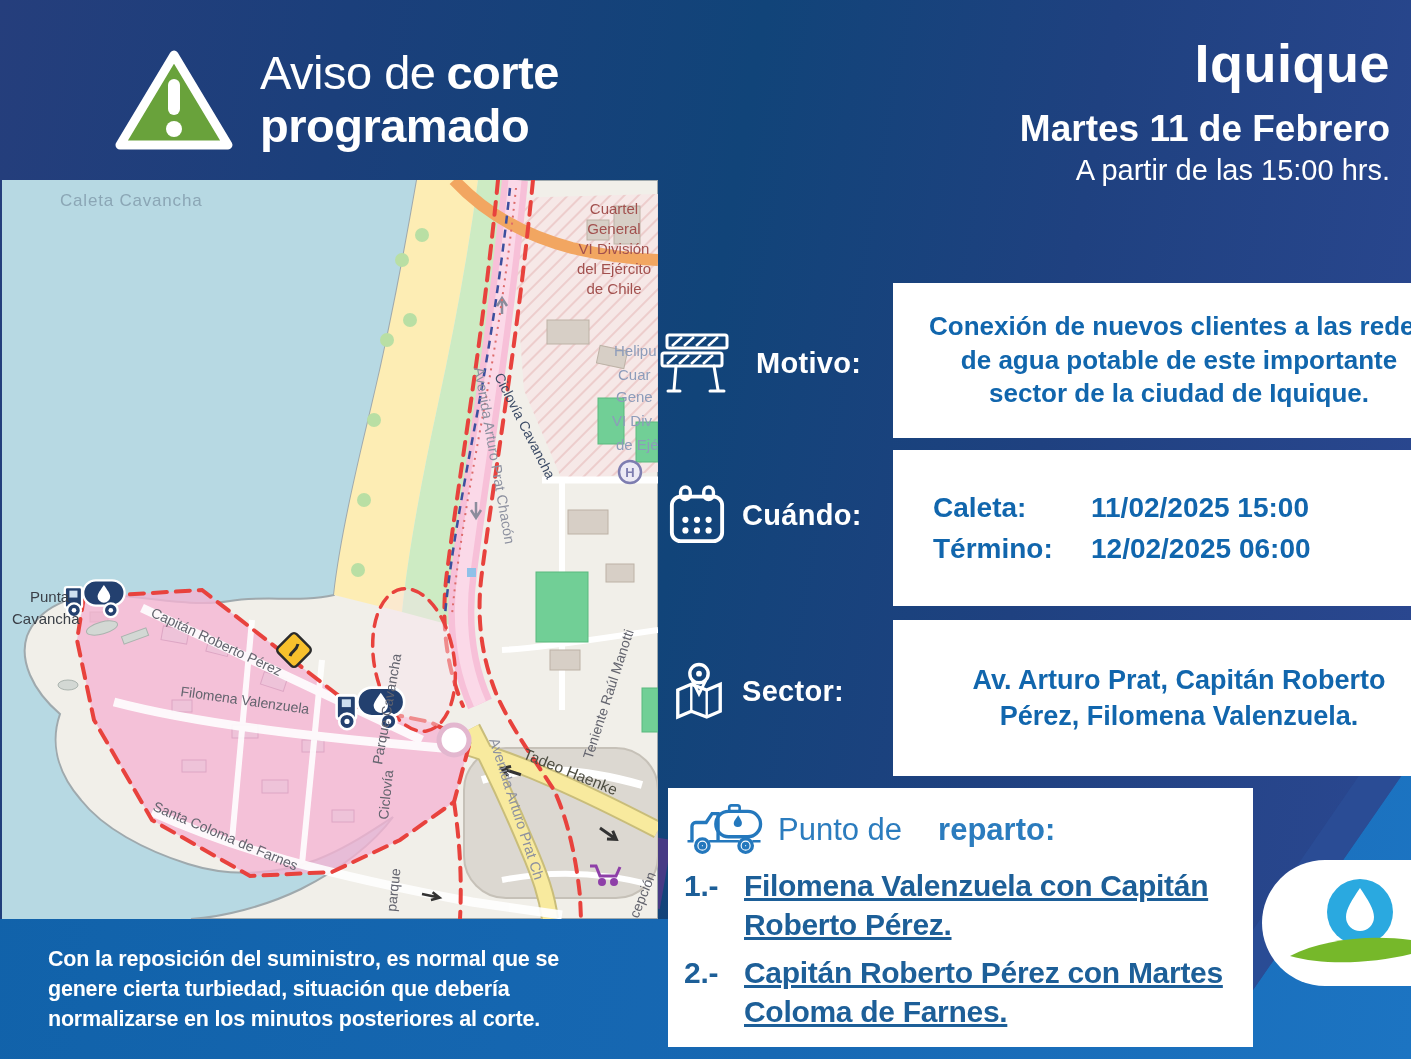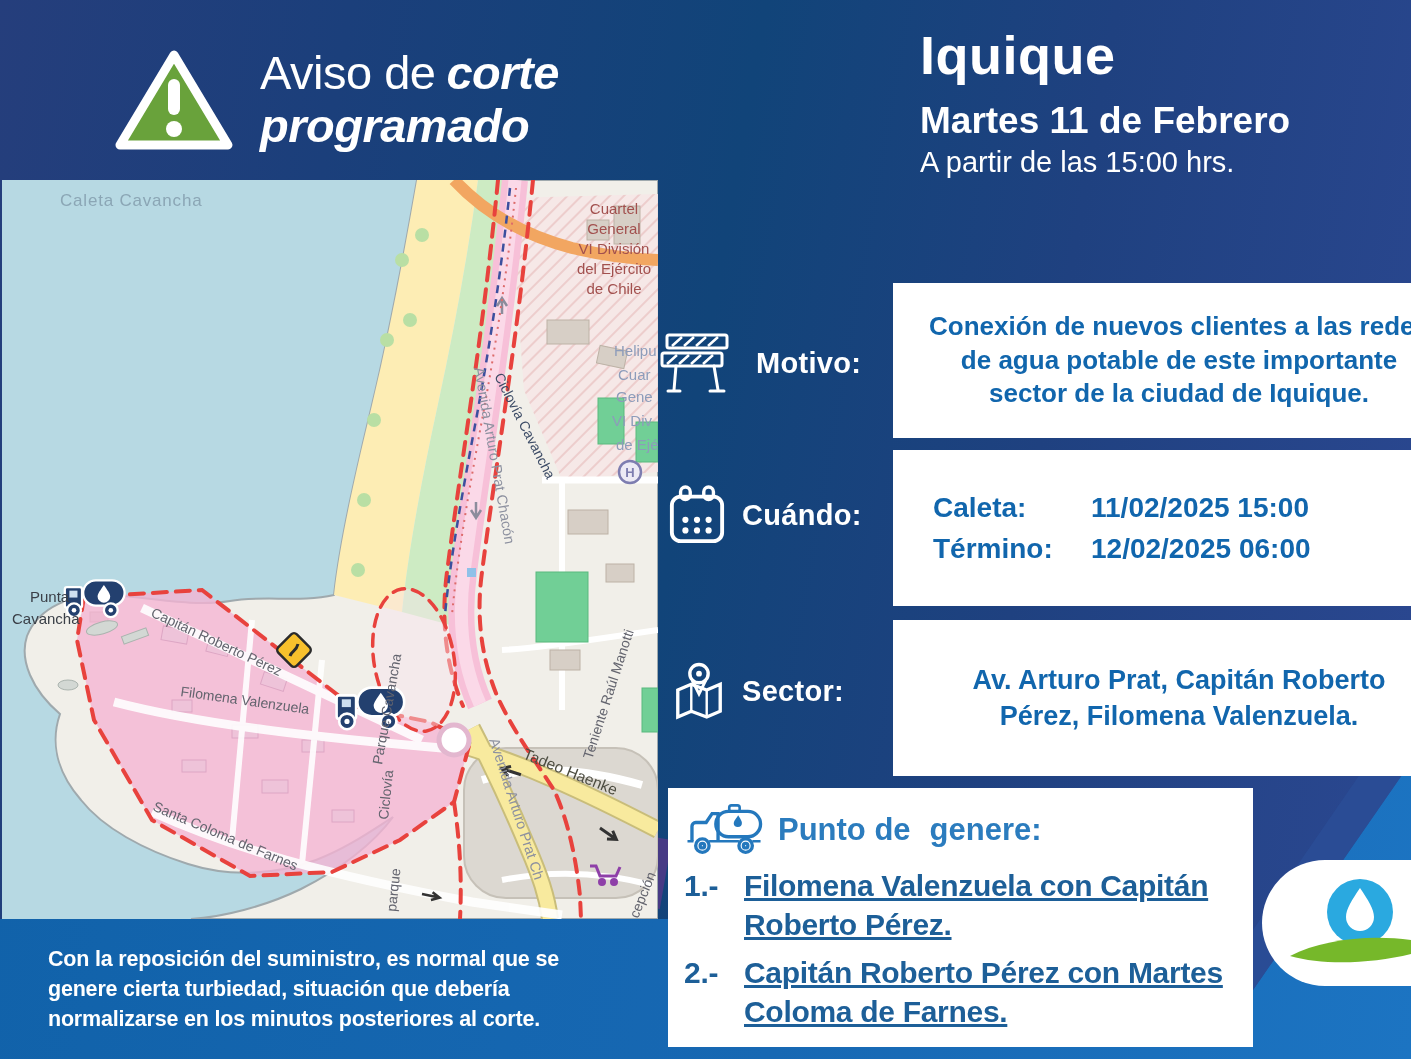--- a/index.html
+++ b/index.html
@@ -9,22 +9,22 @@
   .bg-bottom{position:absolute;inset:0;background:linear-gradient(100deg,#1061a8,#1768b3 60%,#1c74c2);
     clip-path:polygon(0px 919px,1253px 919px,1253px 990px,1411px 762px,1411px 1059px,0px 1059px);}
   .bg-diag2{position:absolute;inset:0;background:#2a4d97;opacity:.85;
     clip-path:polygon(1253px 930px,1411px 700px,1411px 762px,1253px 990px);}
   .bg-purple{position:absolute;left:648px;top:838px;width:18px;height:70px;background:#473a85;transform:rotate(10deg);}
 
   
   .brand{position:absolute;left:112px;top:46px;display:flex;align-items:center;gap:24px;}
   .brand-text{color:#fff;font-size:47px;line-height:1.12;letter-spacing:-.5px;}
   .brand-text .reg{font-weight:400;margin-right:11px;}
-  .brand-text .b{font-weight:700;font-style:italic;}
-  .hdr-right{position:absolute;left:920px;top:24px;width:470px;text-align:left;color:#fff;}
+  .brand-text .b{font-weight:700;}
+  .hdr-right{position:absolute;left:920px;top:32px;width:470px;text-align:right;color:#fff;}
   .hdr-city{font-size:54px;font-weight:700;letter-spacing:.5px;}
   .hdr-date{font-size:37px;font-weight:700;margin-top:14px;}
   .hdr-time{font-size:29px;font-weight:400;margin-top:4px;}
 
   
   .map{position:absolute;left:2px;top:180px;width:656px;height:739px;background:#b7d9e3;}
   .map text{font-family:"Liberation Sans",sans-serif;}
   .lbl-sea{fill:#8ba6b5;font-size:17px;letter-spacing:.8px;}
   .lbl-cuartel{fill:#a2504e;font-size:15px;text-anchor:middle;}
   .lbl-heli{fill:#8d9cba;font-size:15px;}
@@ -40,21 +40,21 @@
   .card-motivo{top:283px;height:155px;display:flex;align-items:center;justify-content:center;}
   .card-motivo p{margin:0;padding:0 28px;font-size:26px;line-height:1.3;text-align:center;}
   .card-cuando{top:450px;height:156px;display:flex;align-items:center;}
   .cuando-grid{display:grid;grid-template-columns:158px auto;row-gap:9px;padding-left:40px;font-size:28px;}
   .card-sector{top:620px;height:156px;display:flex;align-items:center;justify-content:center;}
   .card-sector p{margin:0;padding:0 58px;font-size:27px;line-height:1.35;text-align:center;}
 
   
   .card-punto{position:absolute;left:668px;top:788px;width:585px;height:259px;background:#fff;}
   .punto-head{display:flex;align-items:center;gap:10px;padding:14px 0 0 18px;color:#2b7cbe;font-size:31px;}
-  .punto-head .reg{font-weight:700;margin-right:9px;}
+  .punto-head .reg{font-weight:400;margin-right:26px;}
   .punto-head .b{font-weight:700;}
   .punto-list{margin:8px 0 0;padding:0 24px 0 16px;list-style:none;color:#1d5f98;font-size:30px;font-weight:700;letter-spacing:-.3px;line-height:1.3;}
   .punto-list li{display:flex;margin-bottom:9px;}
   .punto-list .num{width:60px;flex:none;}
   .punto-list .txt{flex:1;text-decoration:underline;}
 
   .disclaimer{position:absolute;left:48px;top:944px;width:585px;color:#fff;font-size:21.5px;font-weight:700;line-height:1.4;letter-spacing:-.2px;}
   .disclaimer p{margin:0;}
 
   .logo{position:absolute;left:1262px;top:860px;}
@@ -321,21 +321,21 @@
         <rect x="40" y="12" width="60" height="34" rx="17"></rect>
         <rect x="58" y="4" width="14" height="8" rx="3" stroke-width="3.5"></rect>
         <path d="M70,20 C72,23 73.5,25.5 73.5,27.5 a4,4 0 1 1 -8,0 C65.5,25.5 68,23 70,20 Z" stroke-width="3" fill="#2478bd"></path>
         <circle cx="22" cy="58" r="9"></circle>
           <circle cx="22" cy="58" r="3"></circle>
         <circle cx="80" cy="58" r="9"></circle>
           <circle cx="80" cy="58" r="3"></circle>
         <path d="M2,52 H10 M31,52 H71 M89,52 H100" stroke-width="3.5"></path>
       </svg>
       <span class="reg">Punto de</span>
-      <span class="b">genere:</span>
+      <span class="b">reparto:</span>
     </div>
     <ul class="punto-list">
       <li>
         <span class="num">1.-</span>
         <span class="txt">Filomena Valenzuela con Capitán Roberto Pérez.</span>
       </li>
       <li>
         <span class="num">2.-</span>
         <span class="txt">Capitán Roberto Pérez con Martes Coloma de Farnes.</span>
       </li>

